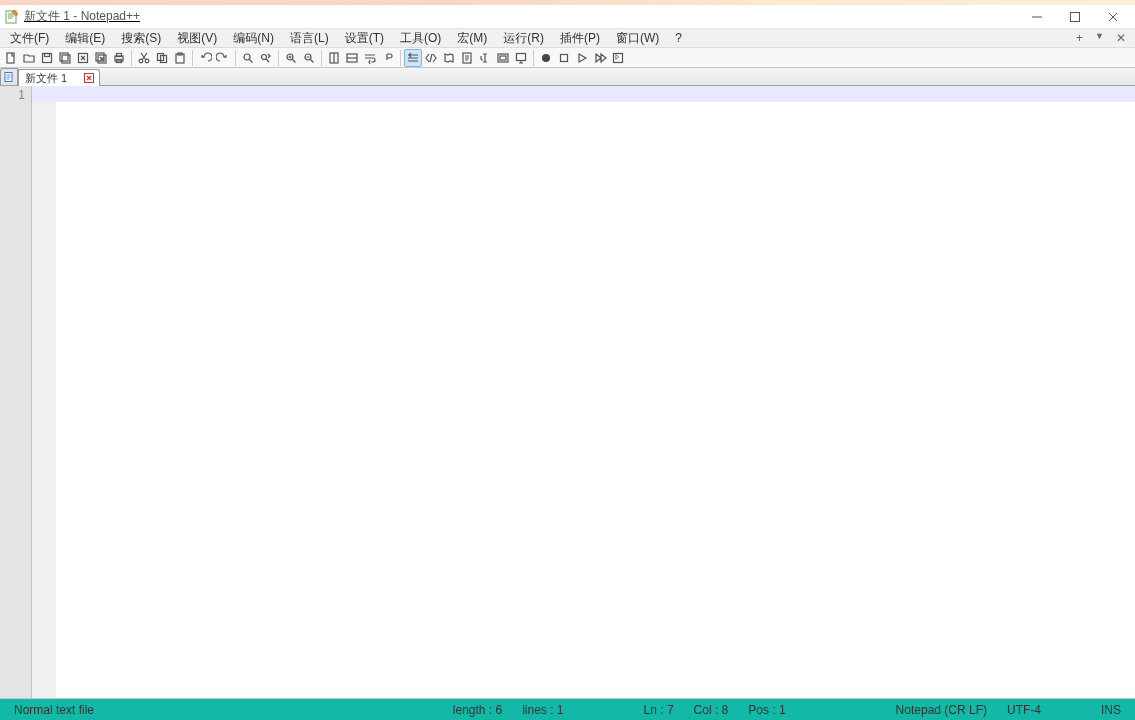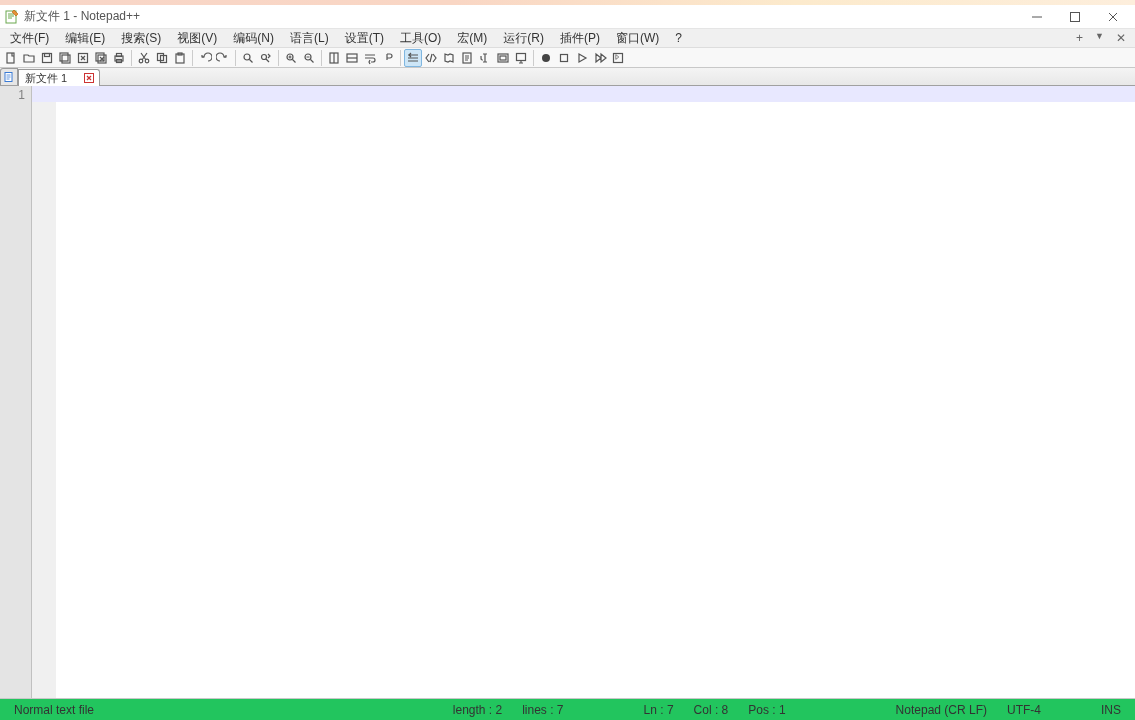--- a/index.html
+++ b/index.html
@@ -1,20 +1,20 @@
 <!DOCTYPE html>
 <html><head>
 <meta charset="utf-8">
 <style>
 * { box-sizing: border-box; margin: 0; padding: 0; font-family: "Microsoft YaHei", "Segoe UI", sans-serif; }
 html, body { width: 1135px; height: 720px; overflow: hidden; background: #fff; }
 
 .warn-top { height: 5px; background: linear-gradient(to right, #f8d6c8 0%, #f9d6c4 40%, #fceacc 70%, #fdeedc 100%); }
 
-.titlebar { height: 24px; background: #fff; display: flex; align-items: center; padding: 0 2px; border-bottom: 1px solid #e5e5e5; }
+.titlebar { height: 24px; background: #fff; display: flex; align-items: center; padding: 0 2px; border-bottom: 1px solid #e5e5e5; text-decoration: underline; }
 .titlebar .app-icon { width: 16px; height: 16px; margin: 0 4px 0 2px; }
 .titlebar .title { font-size: 12px; color: #555; flex: 1; }
 .titlebar .win-btns { display: flex; gap: 14px; margin-right: 8px; }
 .titlebar .win-btn { width: 24px; height: 20px; display:flex; align-items:center; justify-content:center; color:#666; }
 
 .menubar { height: 19px; background: #f0f0f0; display: flex; align-items: center; padding: 0 2px; font-size: 12px; color: #333; border-bottom: 1px solid #ddd; }
 .menubar .menu-item { padding: 12px 8px; cursor: default; }
 .menubar .spacer { flex: 1; }
 .menubar .right-controls { display:flex; gap:6px; margin-right:4px; color:#666; font-size:12px;}
 .menubar .right-controls span { padding:0 3px; }
@@ -31,21 +31,21 @@
 .tabbar .tab .tab-label { font-size: 11px; color: #333; }
 .tabbar .tab .tab-close { width:12px; height:12px; display:flex; align-items:center; justify-content:center;}
 
 .editor { display: flex; height: calc(720px - 5px - 24px - 19px - 20px - 18px - 22px); width:100%; }
 .gutter { width: 32px; background: #e4e4e4; border-right: 1px solid #c0c0c0; text-align: right; padding-right: 6px; font-size: 12px; color: #808080; font-family: Consolas, monospace; line-height: 16px; padding-top:1px; }
 .fold-margin { width: 24px; background: #f0f0f0; }
 .text-area { flex: 1; background: #fff; position:relative;}
 .current-line { position:absolute; left:0; right:0; top:0; height:16px; background:#e8e8ff; }
 .text-area-inner { position:relative; font-family: Consolas, monospace; font-size:12px; line-height:16px; padding-left:0;}
 
-.statusbar { height: 22px; background: #22c55e; border-top: 1px solid #c8c8c8; display: flex; align-items: center; font-size: 12px; color: #333; padding: 0 4px; }
+.statusbar { height: 22px; background: #14b8a6; border-top: 1px solid #c8c8c8; display: flex; align-items: center; font-size: 12px; color: #333; padding: 0 4px; }
 .statusbar .sb-cell { padding: 0 10px; height:100%; display:flex; align-items:center; }
 .statusbar .flex { flex:1; }
 
 .ico { stroke:#555; stroke-width:1.2; fill:none; }
 </style>
 </head>
 <body>
 
 <div class="warn-top"></div>
 
@@ -321,22 +321,22 @@
   </div>
   <div class="text-area">
     <div class="current-line"></div>
     <div class="text-area-inner"></div>
   </div>
 </div>
 
 <div class="statusbar">
   <span class="sb-cell">Normal text file</span>
   <span class="flex"></span>
-  <span class="sb-cell">length : 2</span>
-  <span class="sb-cell">lines : 7</span>
+  <span class="sb-cell">length : 6</span>
+  <span class="sb-cell">lines : 1</span>
   <span style="width:60px;"></span>
   <span class="sb-cell">Ln : 7</span>
   <span class="sb-cell">Col : 8</span>
   <span class="sb-cell">Pos : 1</span>
   <span style="width:90px;"></span>
   <span class="sb-cell">Notepad (CR LF)</span>
   <span class="sb-cell">UTF-4</span>
   <span style="width:40px;"></span>
   <span class="sb-cell">INS</span>
 </div>

